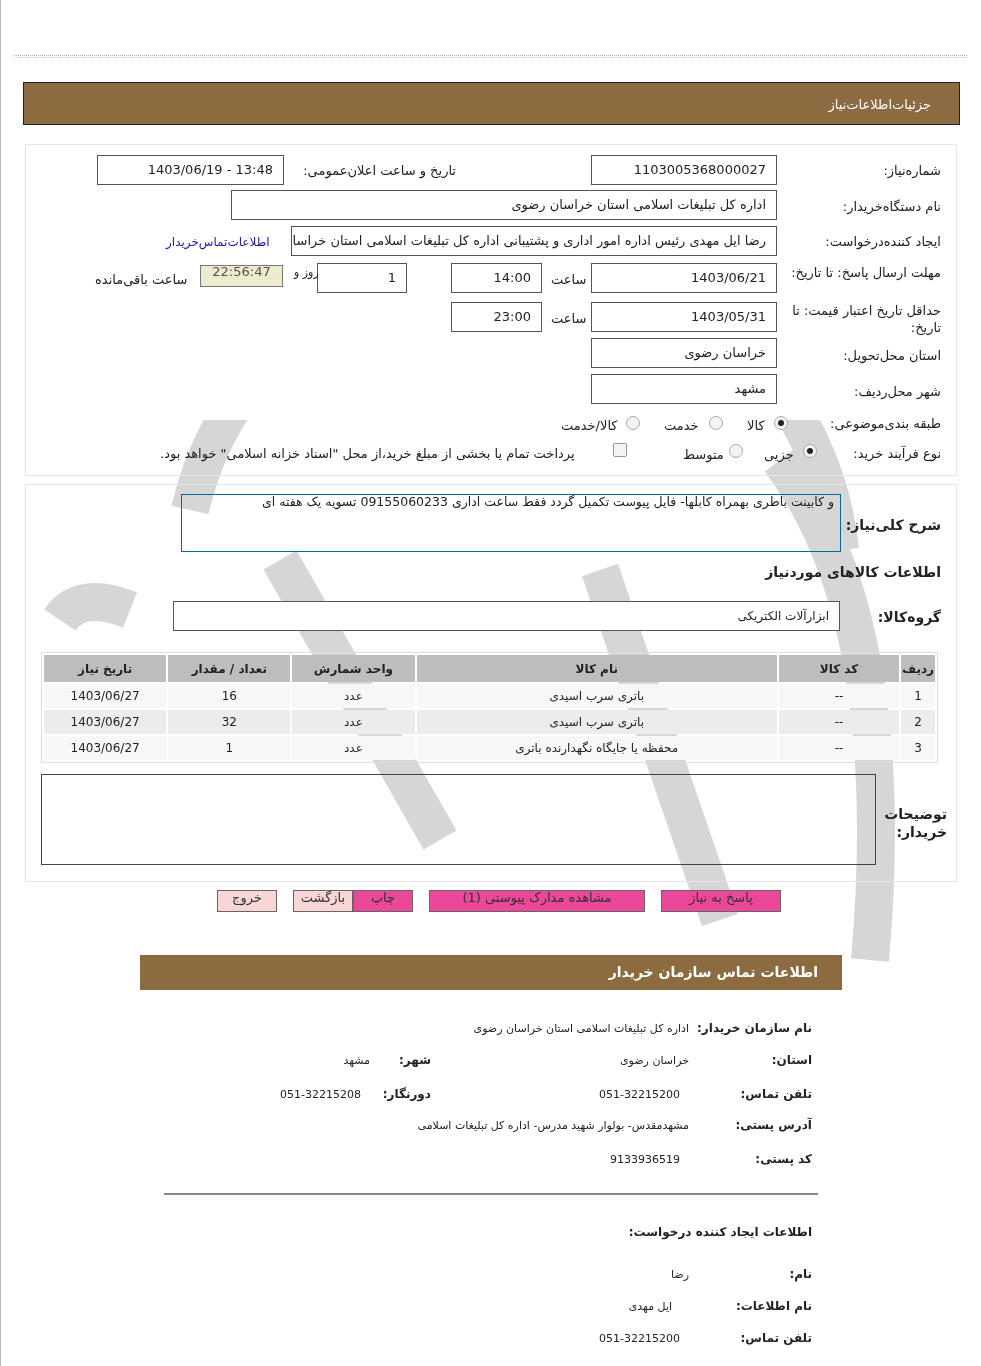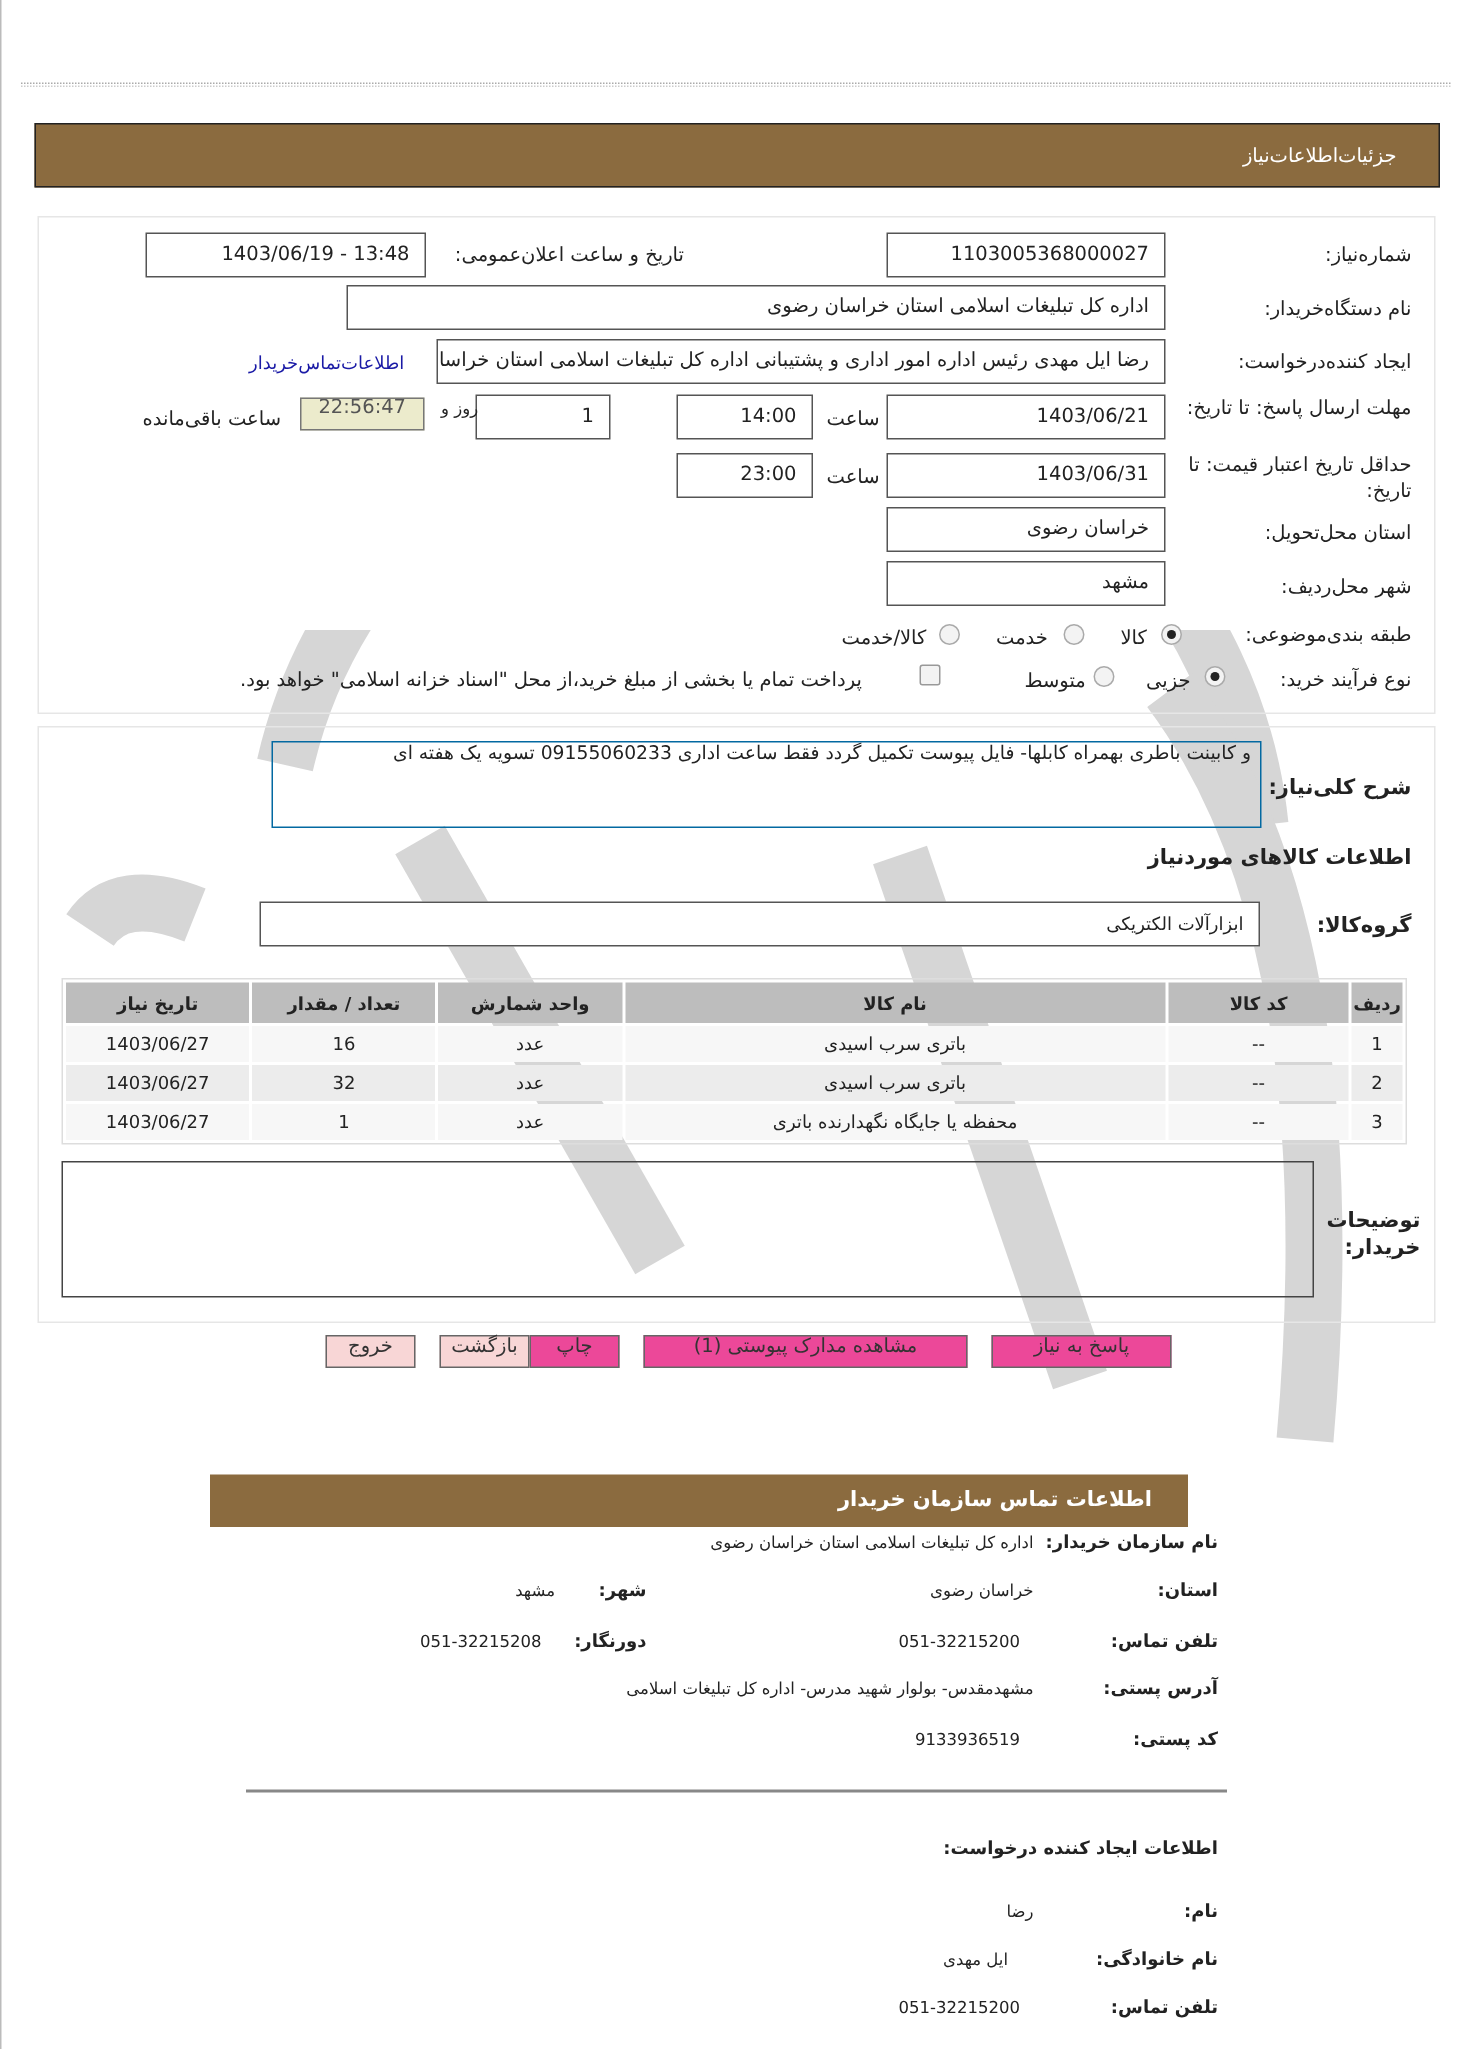--- a/index.html
+++ b/index.html
@@ -27,22 +27,22 @@
   .chk { width: 14px; height: 14px; border: 1px solid #999; border-radius: 2px; background: #f3f3f3; }
   .bold-lbl { font-weight: bold; font-size: 14px; }
   table.items { border-collapse: separate; border-spacing: 2px; width: 895px; font-size: 12px; }
   table.items th { background: #bdbdbd; color: #222; height: 27px; font-weight: bold; }
   table.items td { height: 24px; text-align: center; }
   table.items tr.odd td { background: #f7f7f7; }
   table.items tr.even td { background: #ececec; }
   .btn { border: 1px solid #666; height: 22px; line-height: 14px; font-size: 13px; text-align: center; color: #333; }
   .btn.green { background: #ec4899; }
   .btn.red { background: #f8d6d6; margin-left: 16px; }
-  .section-bar { left: 140px; top: 955px; width: 652px; height: 35px; background: #8b6b3f; color: #fff;
-    font-weight: bold; font-size: 14px; line-height: 35px; padding-right: 24px; margin-top: 28px; }
+  .section-bar { left: 140px; top: 955px; width: 702px; height: 35px; background: #8b6b3f; color: #fff;
+    font-weight: bold; font-size: 14px; line-height: 35px; padding-right: 24px; }
   .ci-lbl { font-weight: bold; font-size: 12px; }
   .ci-val { font-size: 11px; }
   .watermark { pointer-events: none; }
 </style>
 </head>
 <body>
 
 <div class="abs left-edge"></div>
 
 <svg class="abs watermark" style="left:20px;top:420px" width="940" height="560" viewBox="0 0 940 560">
@@ -79,21 +79,21 @@
 <span class="abs lbl" style="right:40px;top:264px;width:160px;white-space:normal;line-height:17px">مهلت ارسال پاسخ: تا تاریخ:</span>
 <div class="abs field ltr" style="left:591px;top:263px;width:186px">1403/06/21</div>
 <span class="abs lbl" style="left:551px;top:272px">ساعت</span>
 <div class="abs field ltr" style="left:451px;top:263px;width:91px">14:00</div>
 <div class="abs field ltr" style="left:317px;top:263px;width:90px">1</div>
 <span class="abs lbl" style="left:294px;top:266px;font-size:11px">روز و</span>
 <div class="abs timer ltr" style="left:200px;top:265px">22:56:47</div>
 <span class="abs lbl" style="left:95px;top:272px">ساعت باقی‌مانده</span>
 
 <span class="abs lbl" style="right:40px;top:302px;width:175px;white-space:normal;line-height:17px">حداقل تاریخ اعتبار قیمت: تا تاریخ:</span>
-<div class="abs field ltr" style="left:591px;top:302px;width:186px">1403/06/31</div>
+<div class="abs field ltr" style="left:591px;top:302px;width:186px">1403/05/31</div>
 <span class="abs lbl" style="left:551px;top:311px">ساعت</span>
 <div class="abs field ltr" style="left:451px;top:302px;width:91px">23:00</div>
 
 <span class="abs lbl" style="right:40px;top:348px">استان محل‌تحویل:</span>
 <div class="abs field" style="left:591px;top:338px;width:186px">خراسان رضوی</div>
 
 <span class="abs lbl" style="right:40px;top:384px">شهر محل‌ردیف:</span>
 <div class="abs field" style="left:591px;top:374px;width:186px">مشهد</div>
 
 <span class="abs lbl" style="right:40px;top:416px">طبقه بندی‌موضوعی:</span>
@@ -195,17 +195,17 @@
 <span class="abs ci-lbl" style="right:169px;top:1152px">کد پستی:</span>
 <span class="abs ci-val" style="right:301px;top:1153px;direction:ltr">9133936519</span>
 
 <div class="abs" style="left:164px;top:1193px;width:654px;height:2px;background:#888"></div>
 
 <span class="abs ci-lbl" style="right:169px;top:1225px">اطلاعات ایجاد کننده درخواست:</span>
 
 <span class="abs ci-lbl" style="right:169px;top:1267px">نام:</span>
 <span class="abs ci-val" style="right:292px;top:1268px">رضا</span>
 
-<span class="abs ci-lbl" style="right:169px;top:1299px">نام خانوادگی:</span>
+<span class="abs ci-lbl" style="right:169px;top:1299px">نام اطلاعات:</span>
 <span class="abs ci-val" style="right:309px;top:1300px">ایل مهدی</span>
 
 <span class="abs ci-lbl" style="right:169px;top:1331px">تلفن تماس:</span>
 <span class="abs ci-val" style="right:301px;top:1332px;direction:ltr">051-32215200</span>
 
 </body></html>

